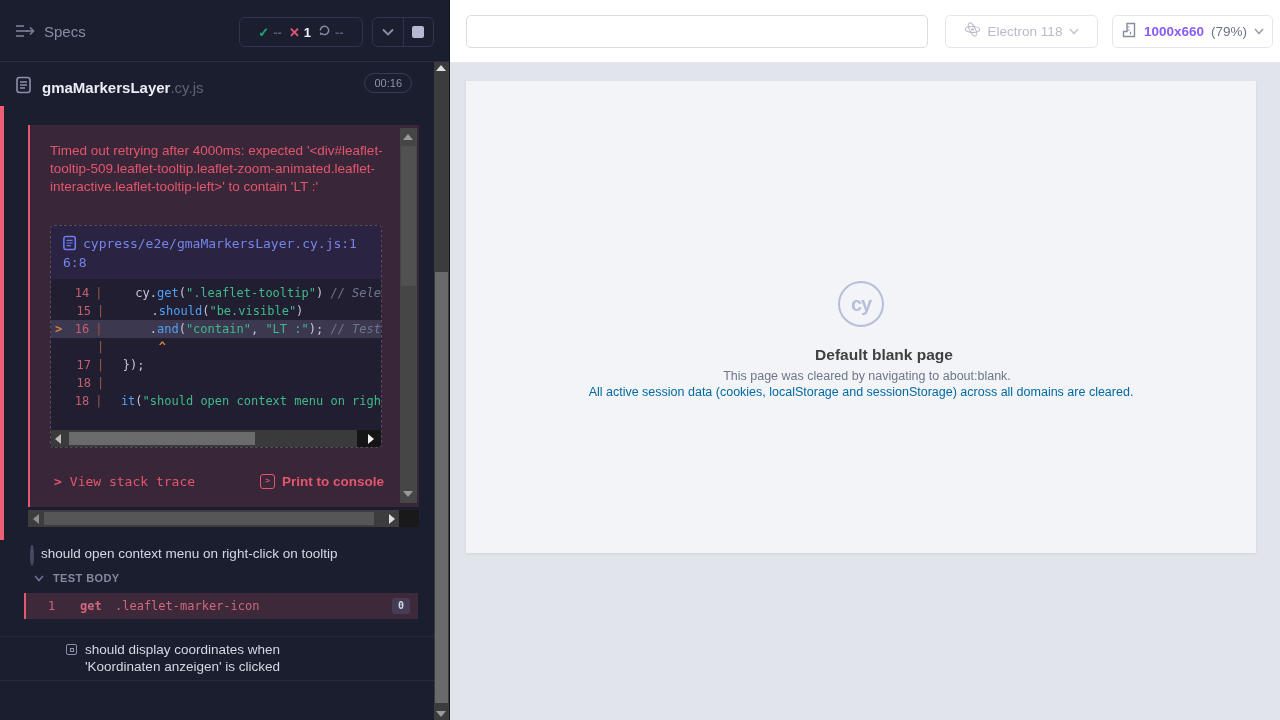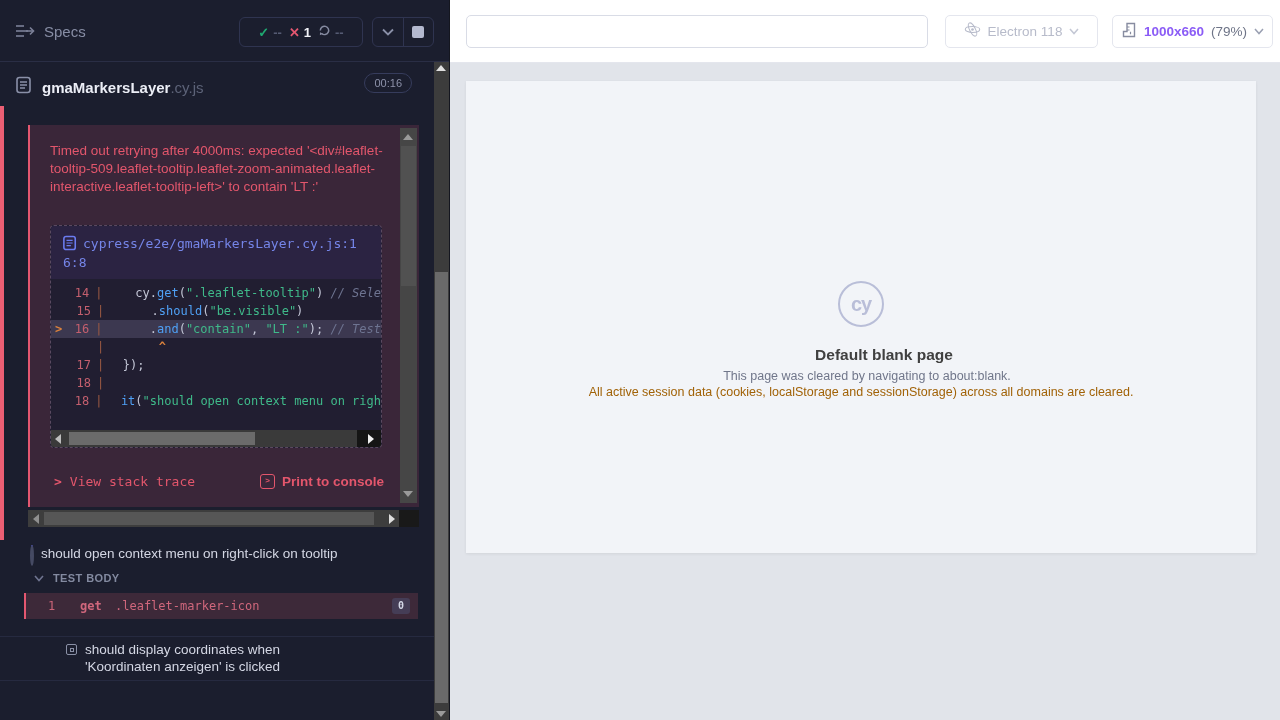--- a/index.html
+++ b/index.html
@@ -102,21 +102,21 @@
   .dd-browser { left:495px; width:153px; }
   .dd-browser .label { font-size:13.5px; color:#b7bbca; }
   .dd-size { left:662px; width:161px; }
   .dd-size .label { font-size:13.5px; color:#8b5cf6; font-weight:bold; }
   .dd-size .zoom { font-size:13.5px; color:#6e7487; }
 
   .viewport-card { position:absolute; left:16px; top:81px; width:790px; height:472px; background:#f2f4f8; box-shadow:0 1px 3px rgba(0,0,0,.07); text-align:center; }
   .cy-logo { position:absolute; left:372px; top:200px; width:46px; height:46px; border:2px solid #b9bed8; border-radius:50%; color:#b9bed8; font-size:20px; font-weight:bold; display:flex; align-items:center; justify-content:center; letter-spacing:-1px; }
   .blank-title { position:absolute; left:0; top:265px; width:100%; font-size:15.5px; font-weight:bold; color:#404040;margin-left:23px; }
   .blank-msg1 { position:absolute; left:0; top:288px; width:100%; font-size:12.5px; color:#70768a;padding-left:12px; }
-  .blank-msg2 { position:absolute; left:0; top:304px; width:100%; font-size:12.5px; color:#a16207; }
+  .blank-msg2 { position:absolute; left:0; top:304px; width:100%; font-size:12.5px; color:#0369a1; }
 </style>
 </head>
 <body>
 
 <div class="app">
 
   <aside class="sidebar">
 
     <div class="sb-header">
       <span class="specs-toggle">

